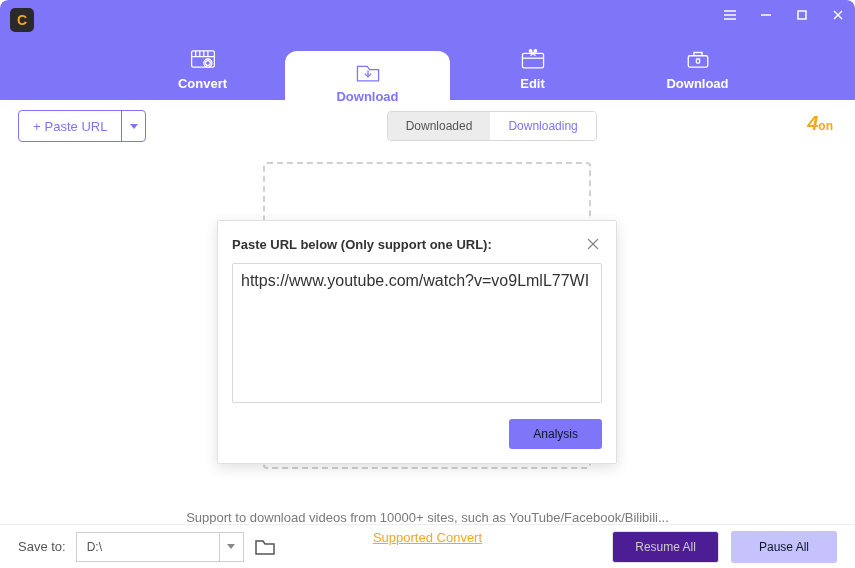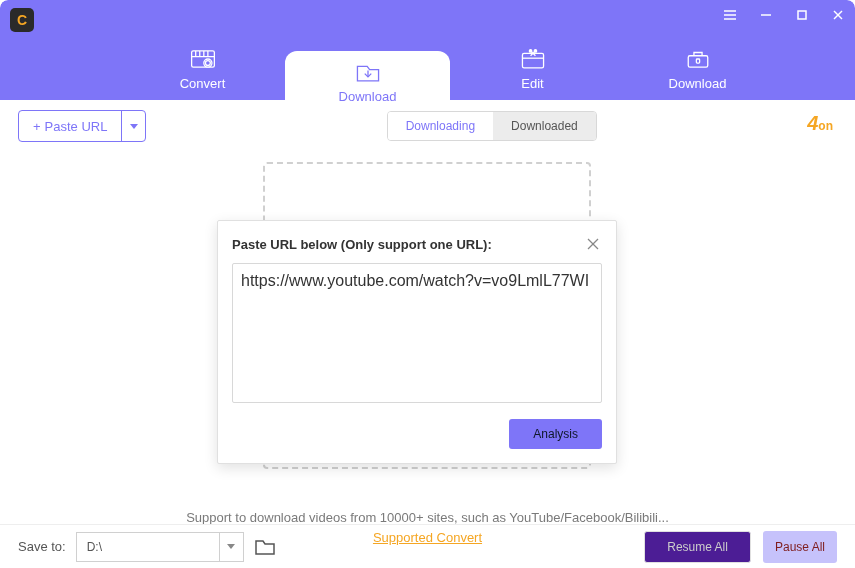--- a/index.html
+++ b/index.html
@@ -2,21 +2,21 @@
 <html><head>
 <meta charset="utf-8">
 <style>
 * { box-sizing: border-box; margin: 0; padding: 0; font-family: -apple-system, BlinkMacSystemFont, "Segoe UI", Arial, sans-serif; }
 body { width: 855px; height: 568px; background: #fff; overflow: hidden; border-radius: 8px; }
 .header { height: 100px; background: #7e75f8; display: flex; position: relative; border-radius: 8px 8px 0 0; }
 .logo { position: absolute; left: 10px; top: 8px; width: 24px; height: 24px; background: #2a2a2a; border-radius: 5px; display: flex; align-items: center; justify-content: center; color: #f5a623; font-weight: bold; font-size: 14px; }
 .win-controls { position: absolute; right: 8px; top: 6px; display: flex; gap: 18px; align-items: center; color: #fff; }
 .win-icon { width: 18px; height: 18px; cursor: pointer; display:flex; align-items:center; justify-content:center; }
 .tabs { display: flex; margin-left: 120px; margin-top: 38px; }
-.tab { width: 165px; height: 62px; display: flex; flex-direction: column; align-items: center; justify-content: center; color: #fff; cursor: pointer; gap: 6px; }
+.tab { width: 165px; height: 62px; display: flex; flex-direction: column; align-items: center; justify-content: center; color: #fff; cursor: pointer; gap: 6px; font-weight: bold; }
 .tab.active { background: #fff; color: #7e75f8; border-radius: 12px 12px 0 0; margin-top: 13px; }
 .tab-icon { width: 26px; height: 22px; }
 .tab-label { font-size: 13px; }
 .toolbar { display: flex; align-items: center; padding: 10px 18px; position: relative; }
 .paste-btn { display: flex; border: 1px solid #7e75f8; border-radius: 4px; height: 32px; }
 .paste-main { display: flex; align-items: center; padding: 0 14px; color: #7e75f8; font-size: 13px; cursor: pointer; gap: 4px; }
 .paste-drop { width: 24px; border-left: 1px solid #7e75f8; display: flex; align-items: center; justify-content: center; color: #7e75f8; cursor: pointer; }
 .seg { margin: 0 auto; display: flex; border: 1px solid #d8d8d8; border-radius: 4px; overflow: hidden; height: 30px; }
 .seg-item { padding: 0 18px; font-size: 12px; color: #555; display:flex; align-items:center; cursor:pointer; }
 .seg-item.active { background: #fff; color: #7e75f8; }
@@ -36,21 +36,21 @@
 .modal-foot { display: flex; justify-content: flex-end; margin-top: 12px; }
 .analysis-btn { background: #7e75f8; color: #0f172a; border: none; padding: 8px 24px; border-radius: 3px; font-size: 12px; cursor: pointer; }
 .footer { position: absolute; bottom: 0; left: 0; right: 0; height: 44px; border-top: 1px solid #eee; display: flex; align-items: center; padding: 0 18px; gap: 10px; }
 .footer-label { font-size: 13px; color: #555; }
 .path-select { display: flex; border: 1px solid #d0d0d0; height: 30px; width: 168px; }
 .path-main { flex: 1; display: flex; align-items: center; padding: 0 10px; font-size: 12px; color: #555; }
 .path-drop { width: 24px; border-left: 1px solid #d0d0d0; display:flex; align-items:center; justify-content:center; color:#888; cursor:pointer; }
 .folder-icon { color: #555; cursor:pointer; }
 .foot-btns { margin-left: auto; display: flex; gap: 12px; }
 .ghost-btn { border: 1px solid #e0e0e0; background: #4c1d95; color: #ccc; padding: 8px 22px; border-radius: 3px; font-size: 12px; }
-.solid-btn { border: none; background: #c6c2fb; color: #7f1d1d; padding: 8px 12px; border-radius: 3px; font-size: 12px; }
+.solid-btn { border: none; background: #c6c2fb; color: #0f172a; padding: 8px 28px; border-radius: 3px; font-size: 12px; }
 svg { display:block; }
 </style>
 </head>
 <body>
 
 <div class="header">
   <div class="logo">C</div>
   <div class="win-controls">
     <div class="win-icon">
       <svg width="16" height="12" viewBox="0 0 16 12">
@@ -125,22 +125,22 @@
       <span>+</span>
       <span>Paste URL</span>
     </div>
     <div class="paste-drop">
       <svg width="8" height="5" viewBox="0 0 8 5">
           <path d="M0 0 L4 5 L8 0 Z" fill="#7e75f8"></path>
         </svg>
     </div>
   </div>
   <div class="seg">
+    <div class="seg-item inactive">Downloaded</div>
     <div class="seg-item active">Downloading</div>
-    <div class="seg-item inactive">Downloaded</div>
   </div>
   <div class="badge">
     <span class="b">4</span><span>on</span>
   </div>
 </div>
 
 <div class="content">
   <div class="dropzone"></div>
   <div class="copy-hint">Copy URL and click here to download</div>
   <div class="support-text">Support to download videos from 10000+ sites, such as YouTube/Facebook/Bilibili...</div>

